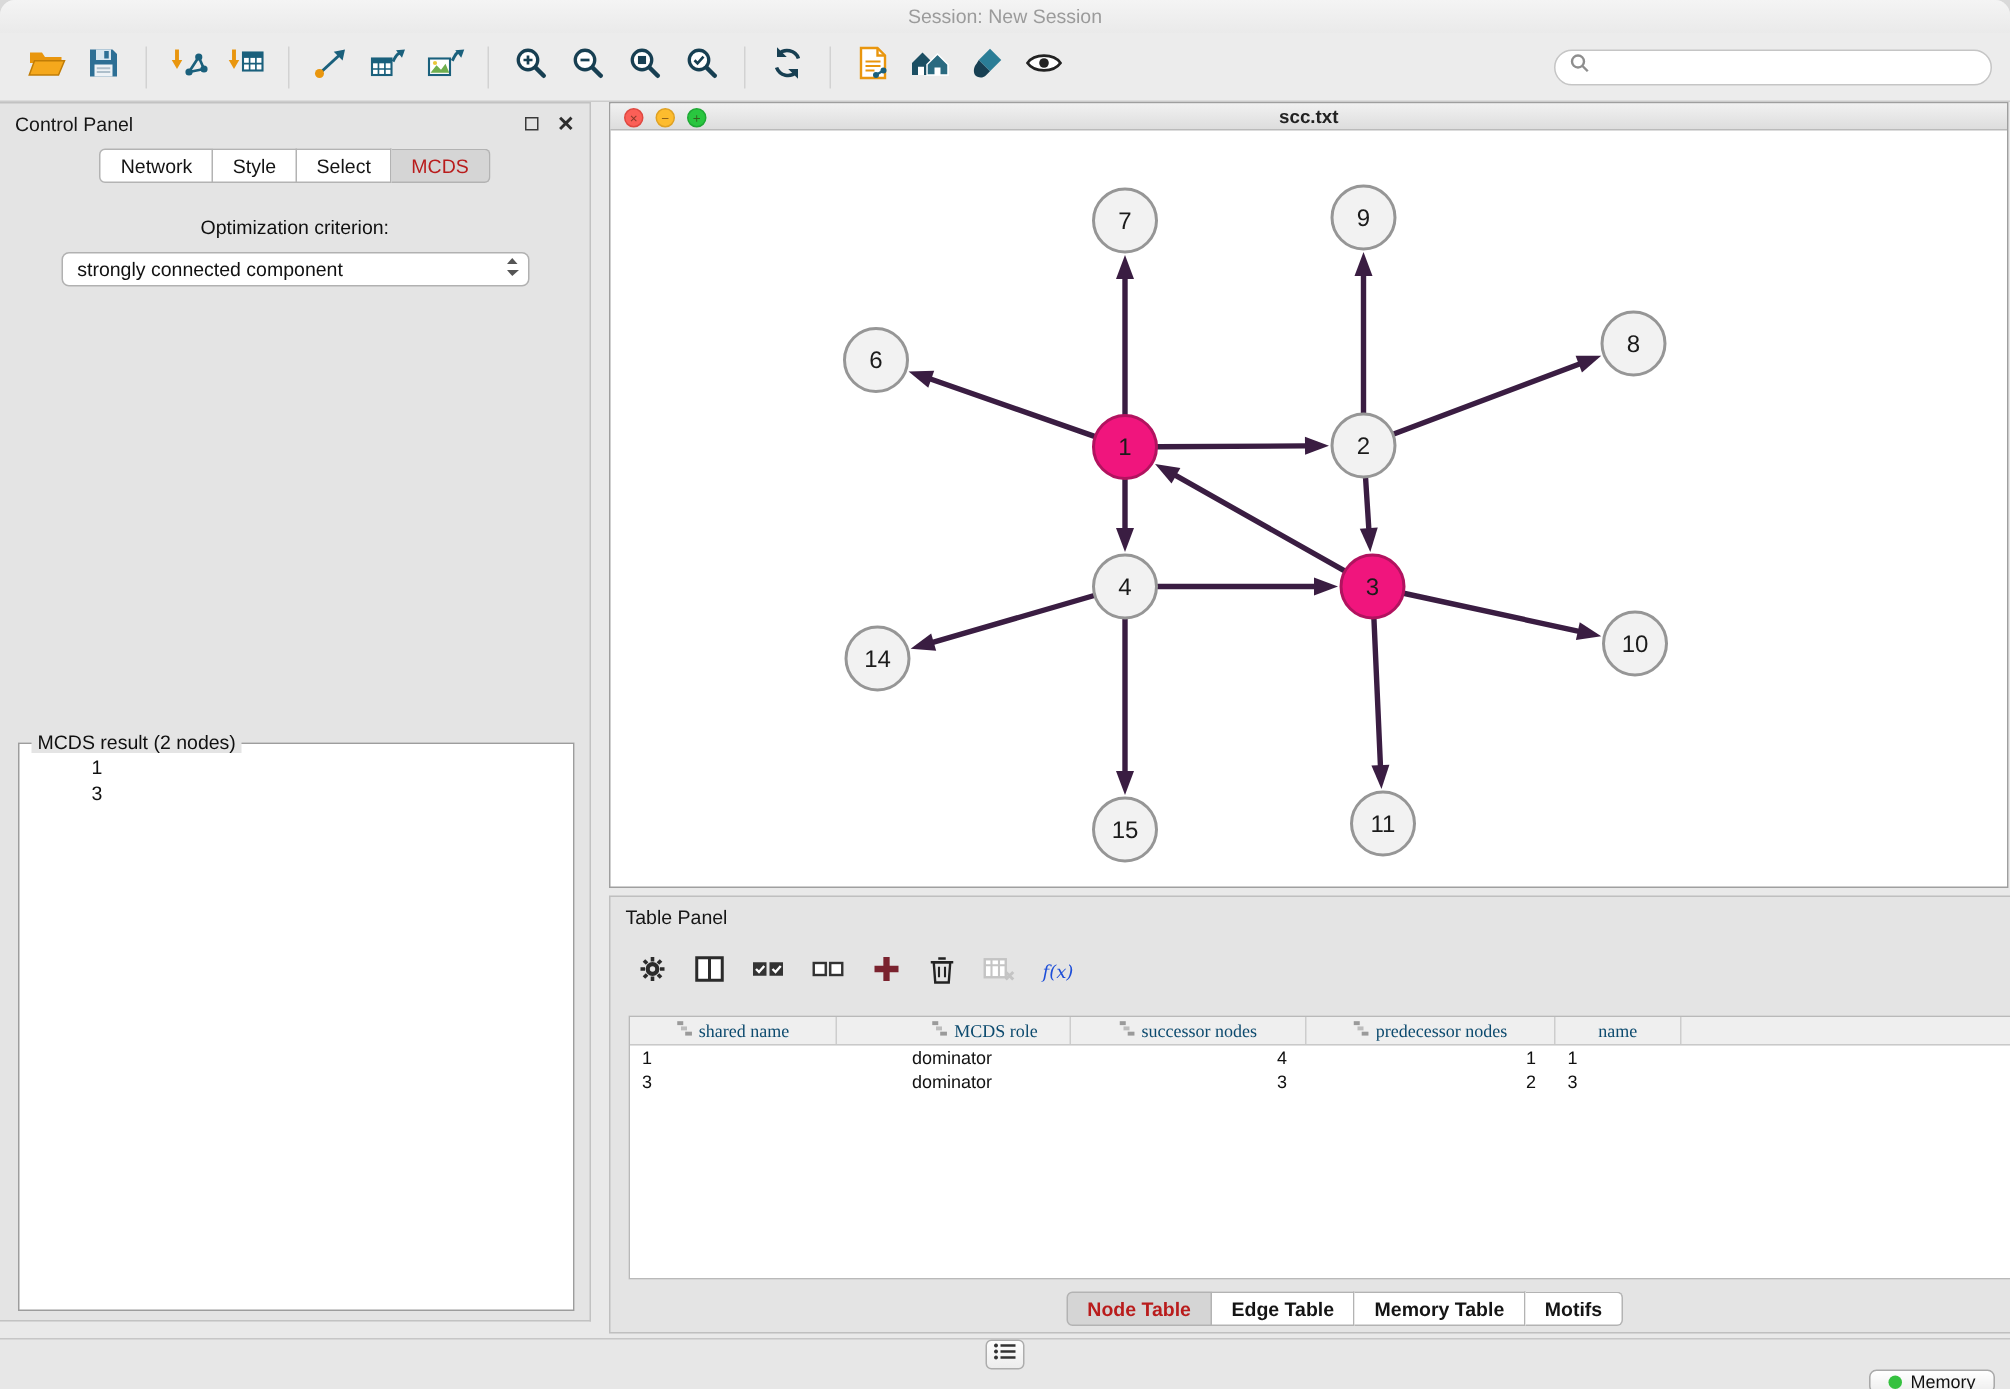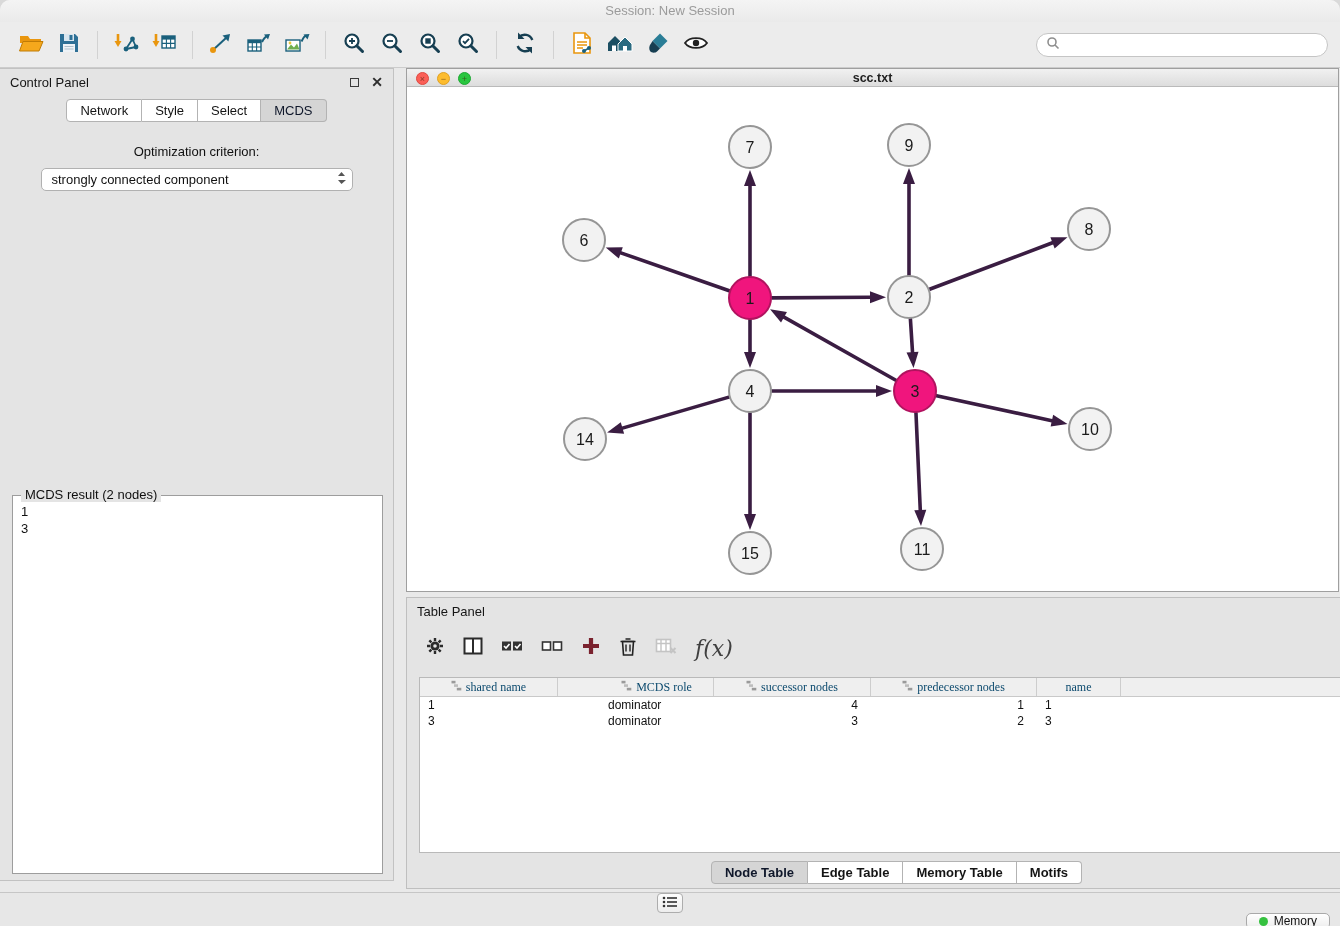--- a/index.html
+++ b/index.html
@@ -32,31 +32,31 @@
   .panel-header { height:26px; display:flex; align-items:center; padding:0 10px;
                   font-size:13px; color:#161616; }
   .win-btns { margin-left:auto; display:flex; gap:12px; align-items:center; }
   .float-ic { width:9px; height:9px; border:1.5px solid #3a3a3a; display:inline-block; }
   .close-ic { font-size:14px; font-weight:bold; color:#2e2e2e; line-height:12px; }
   .cp-tabs { display:flex; justify-content:center; margin-top:4px; }
   .cp-tab { background:#fff; border:1px solid #b3b3b3; border-left:none;
             padding:3px 13px; font-size:13px; color:#141414; }
   .cp-tab:first-child { border-left:1px solid #b3b3b3; border-radius:4px 0 0 4px; }
   .cp-tab:last-child { border-radius:0 4px 4px 0; }
-  .cp-tab.selected { background:#d5d5d5; color:#0f172a; }
+  .cp-tab.selected { background:#d5d5d5; color:#b91c1c; }
   .opt-label { text-align:center; margin-top:22px; font-size:13px; color:#101010; }
   .select-box { margin:9px auto 0; width:312px; height:23px; background:#fff;
                 border:1px solid #b1b1b1; border-radius:5px; display:flex;
                 align-items:center; padding:0 6px 0 10px; font-size:13px; color:#111; }
   .select-box .chev { margin-left:auto; }
   .btn-row { display:flex; justify-content:center; gap:15px; margin-top:13px; }
   .btn { background:linear-gradient(#ffffff,#f2f2f2); border:1px solid #a9a9a9;
          border-radius:4px; font-size:13px; color:#111; padding:2px 13px; height:22px; }
   .result-box { position:absolute; left:12px; right:10px; top:426px; bottom:6px;
-                border:1px solid #9d9d9d; background:#fff; }
+                border:1px solid #9d9d9d; background:#fff;padding-left:40px; }
   .result-legend { position:absolute; top:-9px; left:8px; background:#e4e4e4;
                    padding:0 4px; font-size:13px; color:#101010; }
   .result-content { padding:7px 8px; font-size:13px; color:#111; line-height:17px; }
 
   
   .network-window { position:absolute; left:406px; top:68px; width:933px; height:524px;
                     border:1px solid #9f9f9f; background:#fff; }
   .nw-titlebar { height:18px; background:linear-gradient(#f1f1f1,#dddddd);
                  border-bottom:1px solid #bababa; position:relative;
                  display:flex; align-items:center; justify-content:center; }
@@ -67,21 +67,21 @@
   .tl.yel { background:#fdbc2e; border:0.5px solid #dfa123; }
   .tl.grn { background:#29c63f; border:0.5px solid #1ea834; }
   .nw-title { font-size:12.5px; font-weight:600; color:#222; }
   .graph-svg { display:block; }
 
   
   .table-panel { position:absolute; left:406px; top:597px; width:997px; height:292px;
                  background:#e4e4e4; border:1px solid #bfbfbf; }
   .tp-toolbar { display:flex; align-items:center; gap:18px; height:44px;
                 padding-left:18px; margin-top:2px; }
-  .fx { font-family:"DejaVu Serif", serif; font-style:italic; font-size:22px; color:#404040; }
+  .fx { font-family:"DejaVu Serif", serif; font-style:italic; font-size:12px; color:#1d4ed8; }
   .tbl { position:absolute; left:12px; right:11px; top:79px; height:176px;
          background:#fff; border:1px solid #b9b9b9; overflow:hidden; }
   .tbl-head { display:flex; height:19px; background:#efefef;
               border-bottom:1px solid #c9c9c9; font-size:12px; color:#0c4a6e;font-family:Liberation Serif, serif; }
   .th { display:flex; align-items:center; justify-content:center; gap:4px;
         border-right:1px solid #cdcdcd; height:100%; }
   .tbl-row { display:flex; height:16px; font-size:12px; color:#111; align-items:center; }
   .c1{ width:138px;} .c2{ width:114px;margin-left:42px;} .c3{ width:157px;align-items:center;} .c4{ width:166px;}
   .c5{ width:84px;}  .c6{ flex:1; border-right:none; }
   .td { height:100%; display:flex; align-items:center; }

